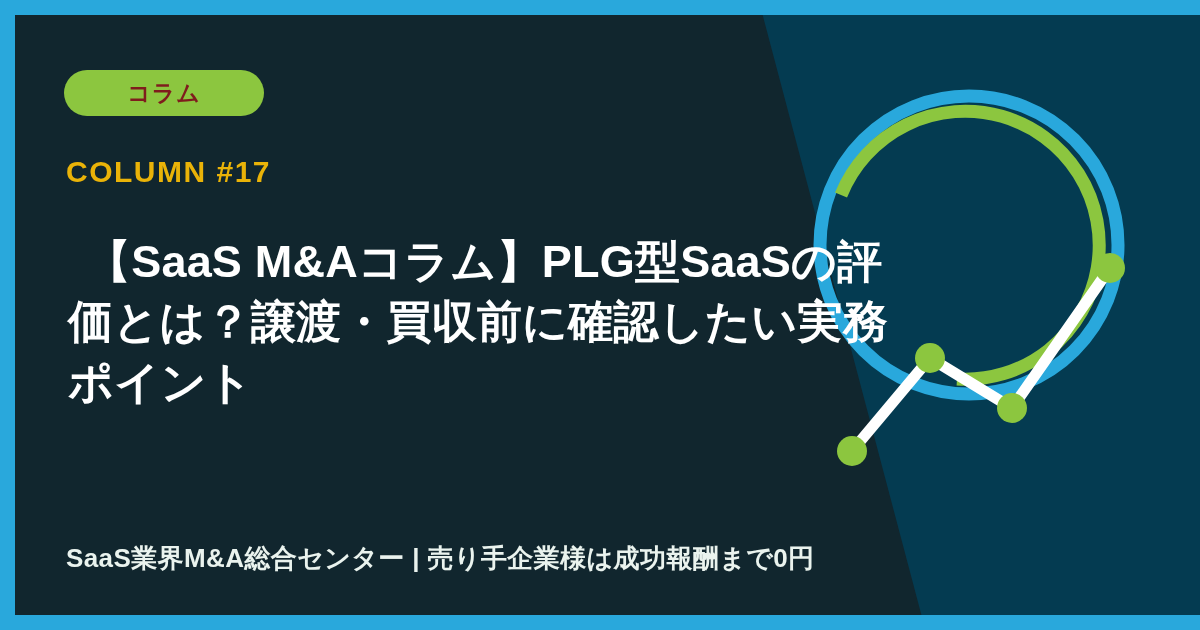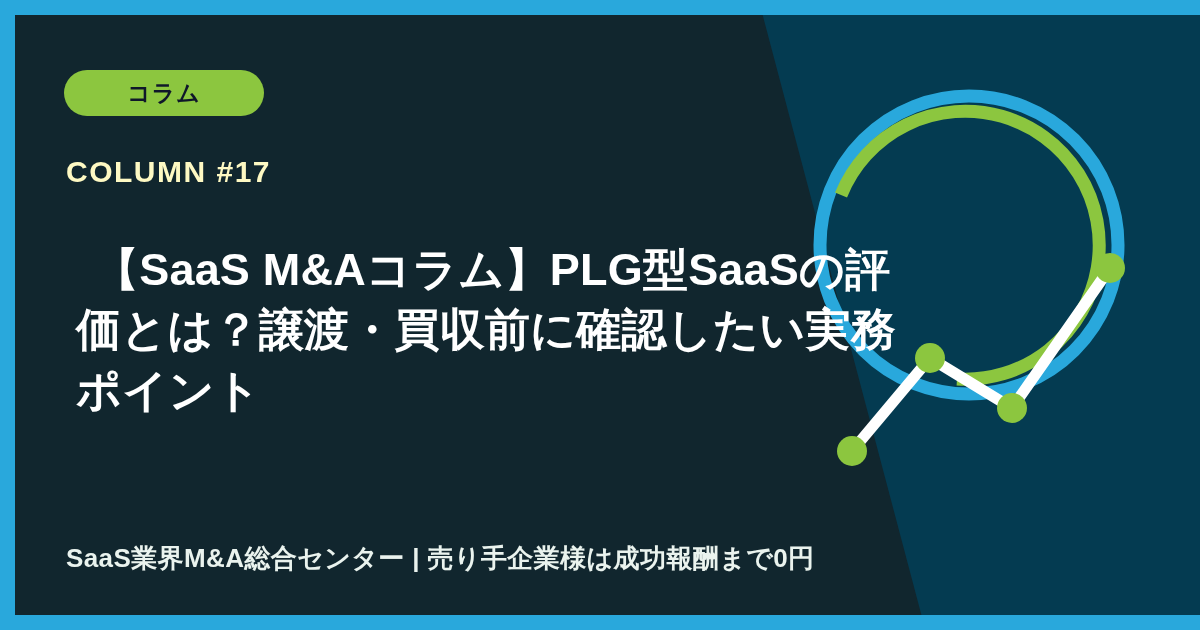--- a/index.html
+++ b/index.html
@@ -67,45 +67,45 @@
     left: 0;
     display: inline-flex;
     align-items: center;
     justify-content: center;
     min-width: 200px;
     height: 46px;
     padding: 0 26px;
     box-sizing: border-box;
     border-radius: 23px;
     background: #8cc63f;
-    color: #0f172a;
+    color: #7f1d1d;
     font-size: 23px;
     font-weight: 700;
     letter-spacing: 1px;
     line-height: 1;
   }
 
   .eyebrow {
     position: absolute;
     top: 142px;
     left: 2px;
-    color: #fef9c3;
+    color: #eab308;
     font-size: 30px;
     font-weight: 700;
     letter-spacing: 1.5px;
     line-height: 1;
     white-space: nowrap;
   }
 
   .headline {
     position: absolute;
     top: 213px;
     left: 0;
     width: 855px;
-    margin: 12px;
+    margin: 4px;
     color: #ffffff;
     font-size: 45px;
     font-weight: 700;
     line-height: 1.34;
     letter-spacing: 0.2px;
     text-indent: 18px;
   }
 
   .footer {
     position: absolute;

